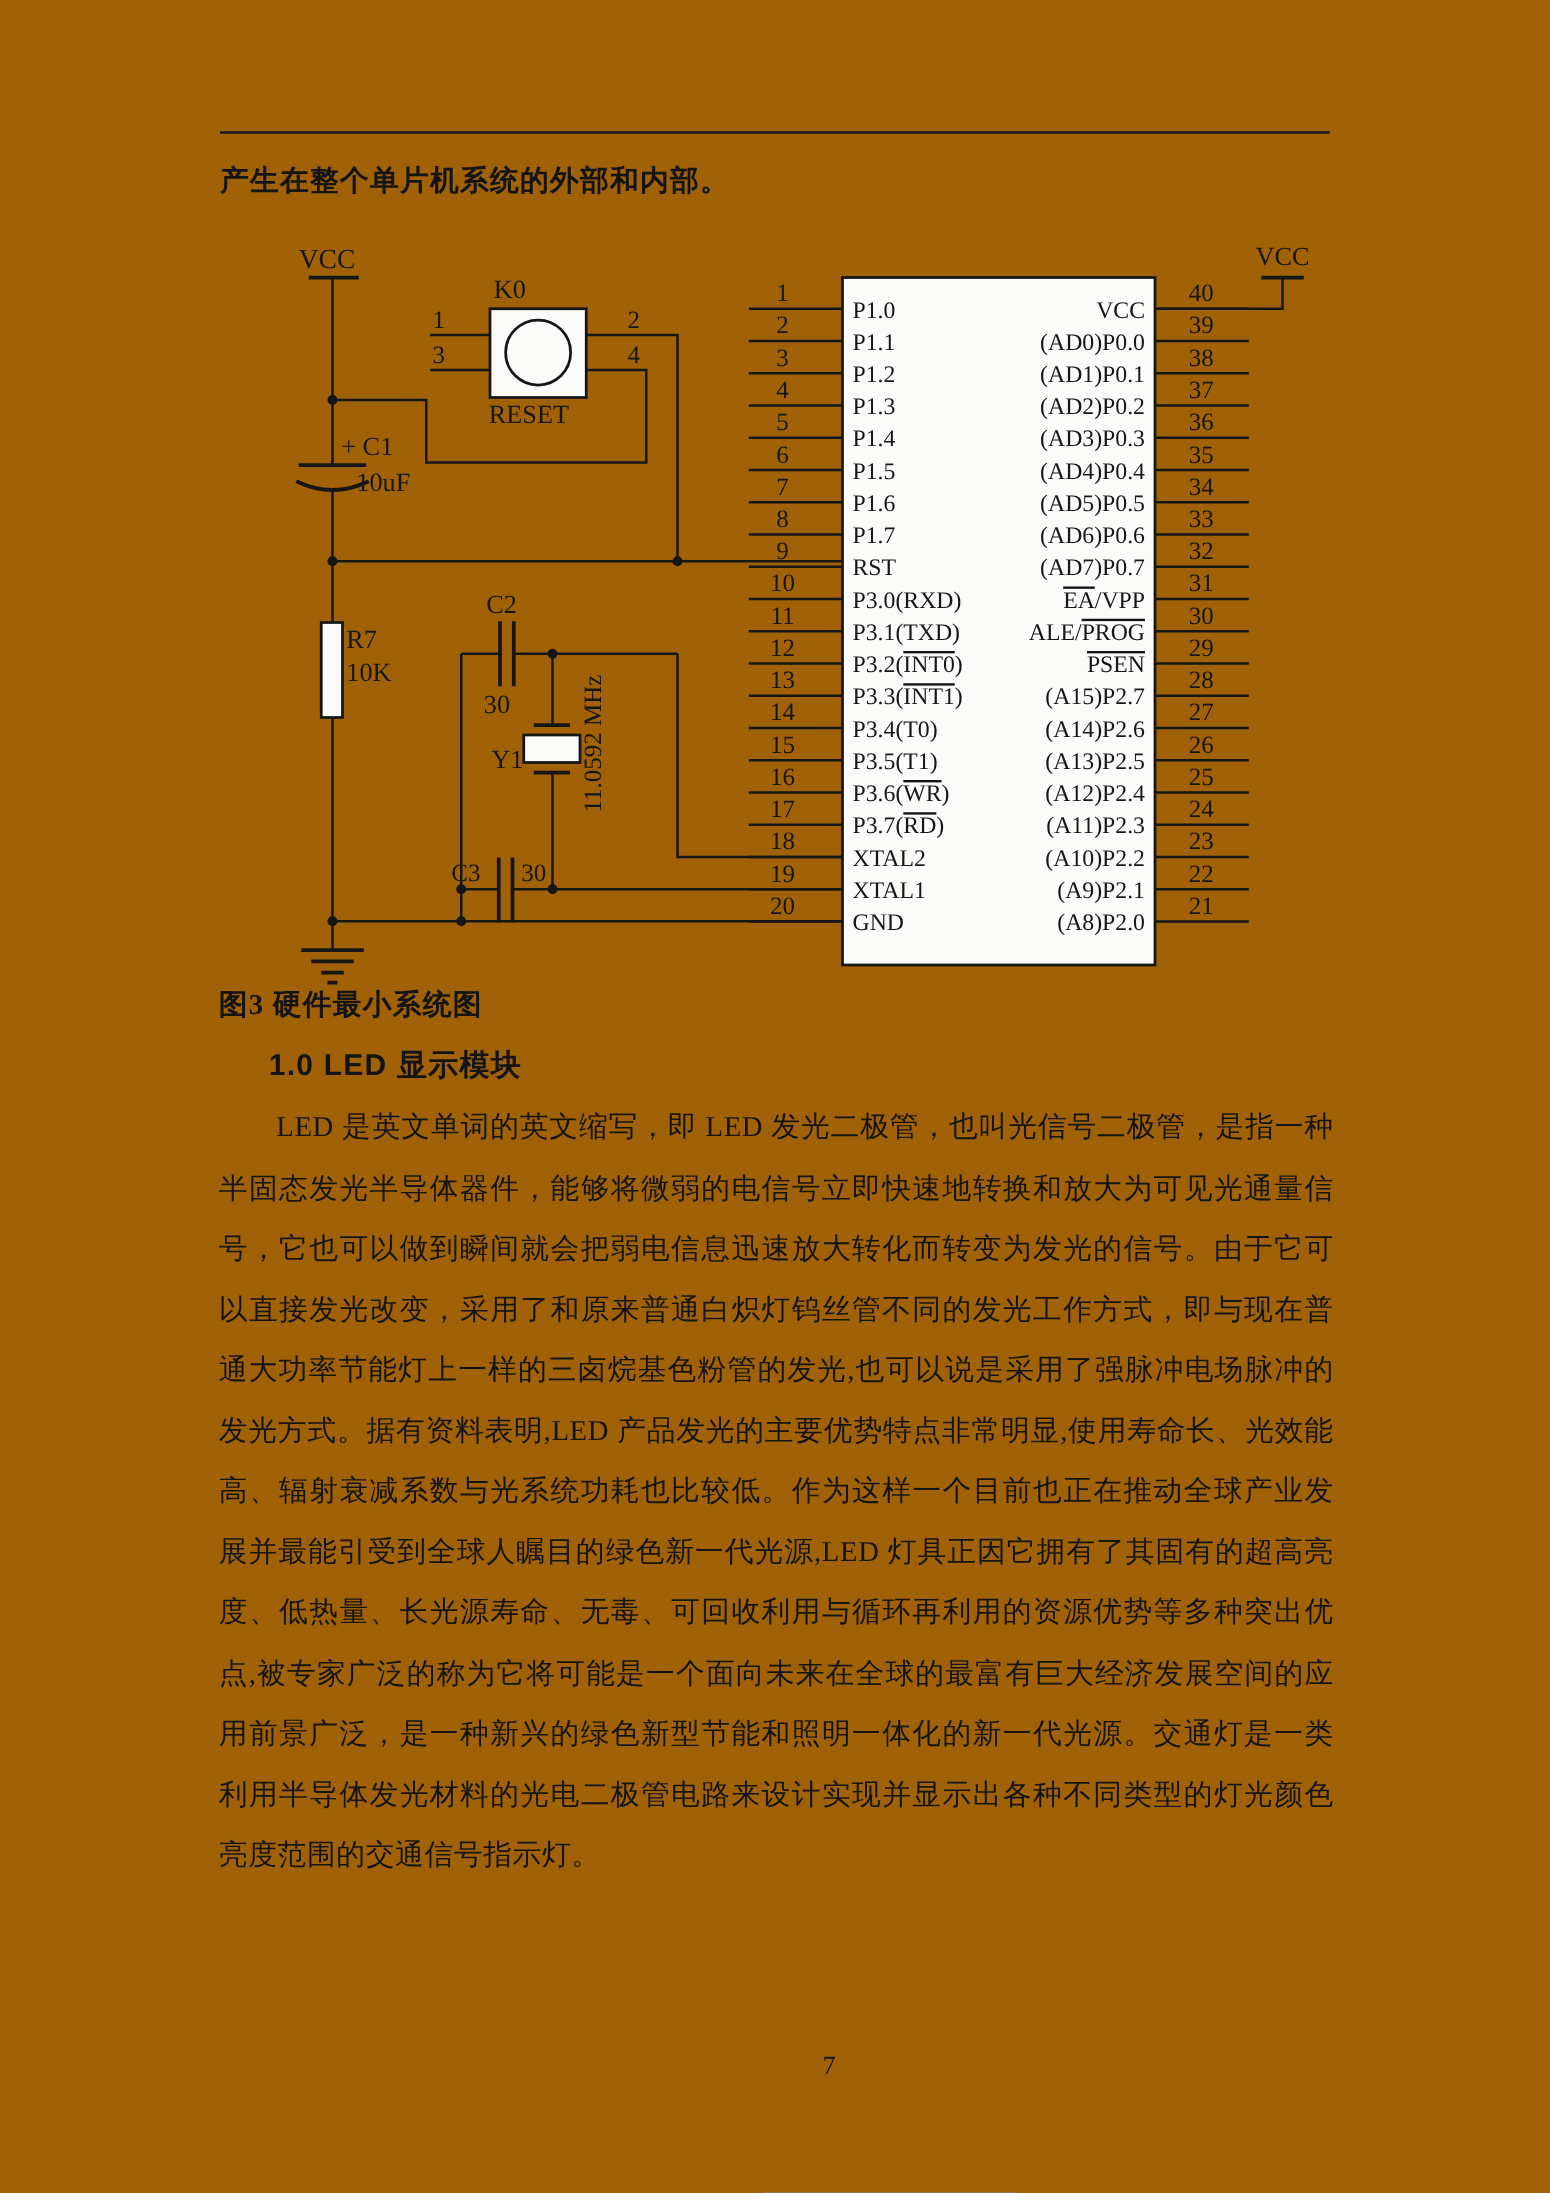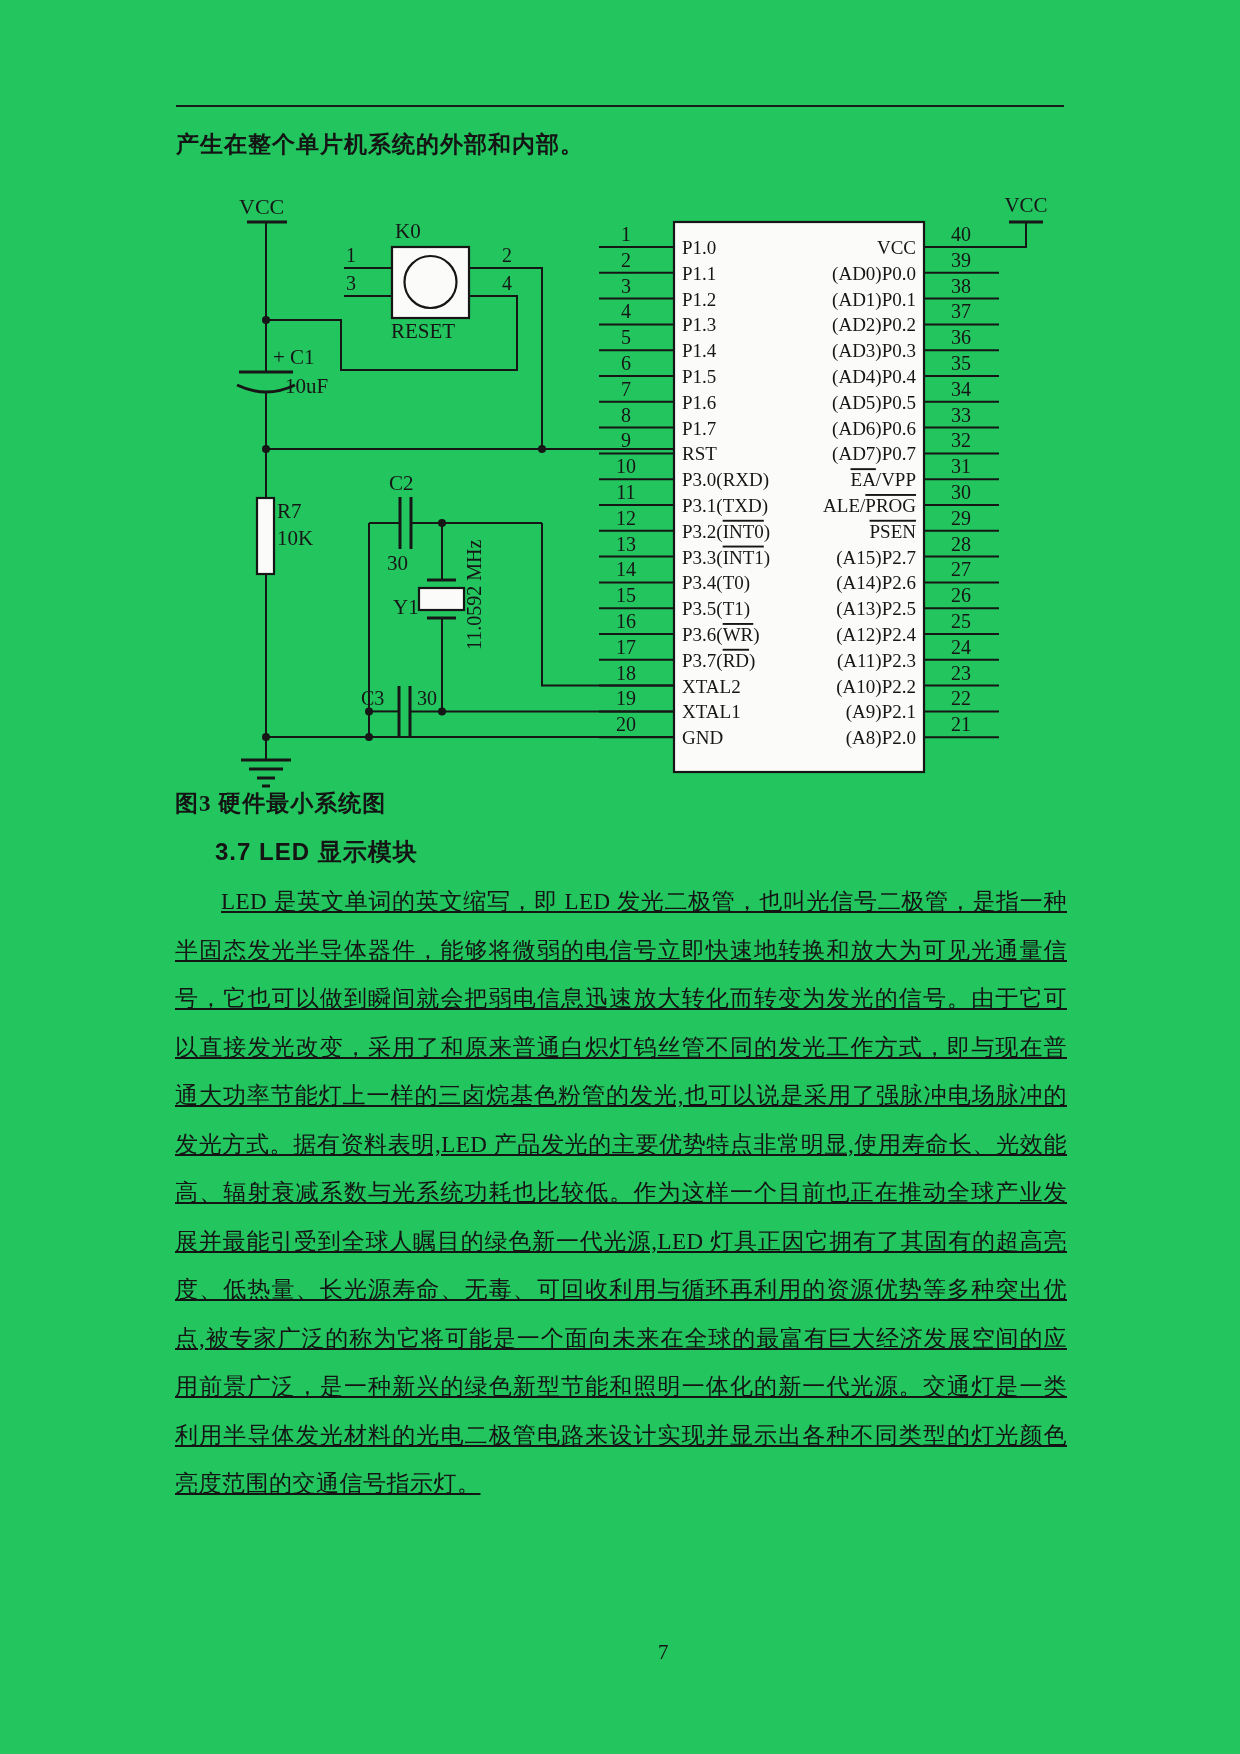--- a/index.html
+++ b/index.html
@@ -1,20 +1,20 @@
 <!DOCTYPE html>
 <html><head>
 <meta charset="utf-8">
 <style>
   html,body{margin:0;padding:0;background:#888;}
   .page{
     position:relative;
     width:1240px;height:1754px;
     margin:0 auto;
-    background:#22c55e;
+    background:#a16207;
     font-family:"Liberation Serif","DejaVu Serif",serif;
     color:#141414;
     overflow:hidden;
   }
   .header-rule{
     position:absolute;left:176px;top:105px;width:888px;height:2px;background:#1a1a1a;
   }
   .intro-line{
     position:absolute;left:176px;top:130px;width:890px;
     font-size:23px;line-height:30px;letter-spacing:1px;font-weight:600;
@@ -35,21 +35,21 @@
     font-size:23px;font-weight:600;letter-spacing:1px;
   }
   .section-heading{
     position:absolute;left:215px;top:836px;
     font-family:"Liberation Sans","DejaVu Sans",sans-serif;
     font-size:24px;font-weight:bold;letter-spacing:1px;
   }
   .body-paragraph{
     position:absolute;left:175px;top:878px;width:892px;
     font-size:23px;line-height:48.5px;
-    text-align:justify;text-indent:46px;letter-spacing:0.5px;text-decoration:underline;
+    text-align:justify;text-indent:46px;letter-spacing:0.5px;
   }
   .page-number{
     position:absolute;left:658px;top:1640px;
     font-size:21px;
   }
 </style>
 </head>
 <body>
 
 <div class="page">
@@ -273,19 +273,19 @@
       <g>
         <path class="wire" d="M755,75 L857,75 L857,50"></path>
         <line class="wire-thick" x1="840" y1="50" x2="874" y2="50"></line>
         <text class="schlabel" x="857" y="40" font-size="21" text-anchor="middle">VCC</text>
       </g>
     </svg>
   </div>
 
   <div class="figure-caption">图3 硬件最小系统图</div>
 
-  <div class="section-heading">3.7 LED 显示模块</div>
+  <div class="section-heading">1.0 LED 显示模块</div>
 
   <div class="body-paragraph">LED 是英文单词的英文缩写，即 LED 发光二极管，也叫光信号二极管，是指一种半固态发光半导体器件，能够将微弱的电信号立即快速地转换和放大为可见光通量信号，它也可以做到瞬间就会把弱电信息迅速放大转化而转变为发光的信号。由于它可以直接发光改变，采用了和原来普通白炽灯钨丝管不同的发光工作方式，即与现在普通大功率节能灯上一样的三卤烷基色粉管的发光,也可以说是采用了强脉冲电场脉冲的发光方式。据有资料表明,LED 产品发光的主要优势特点非常明显,使用寿命长、光效能高、辐射衰减系数与光系统功耗也比较低。作为这样一个目前也正在推动全球产业发展并最能引受到全球人瞩目的绿色新一代光源,LED 灯具正因它拥有了其固有的超高亮度、低热量、长光源寿命、无毒、可回收利用与循环再利用的资源优势等多种突出优点,被专家广泛的称为它将可能是一个面向未来在全球的最富有巨大经济发展空间的应用前景广泛，是一种新兴的绿色新型节能和照明一体化的新一代光源。交通灯是一类利用半导体发光材料的光电二极管电路来设计实现并显示出各种不同类型的灯光颜色亮度范围的交通信号指示灯。</div>
 
   <div class="page-number">7</div>
 
 </div>
 
 </body></html>

